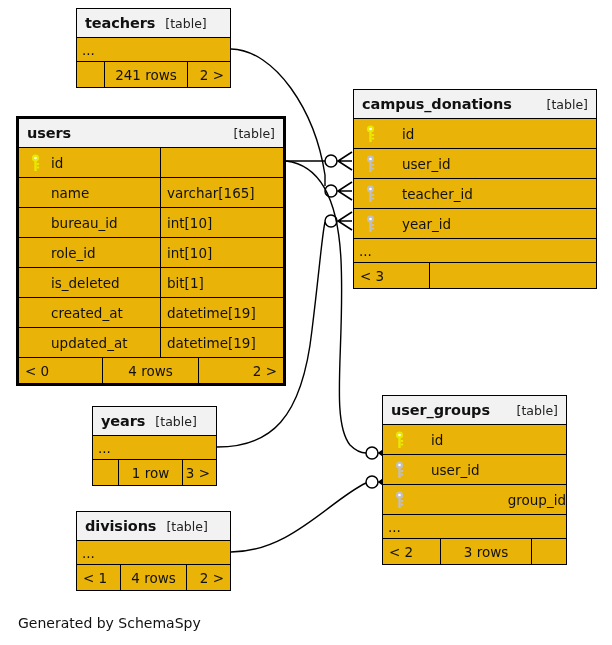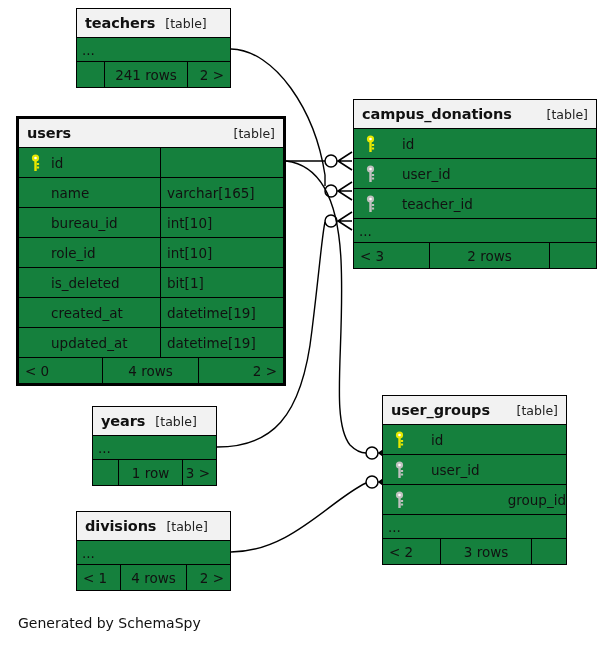--- a/index.html
+++ b/index.html
@@ -36,21 +36,21 @@
   }
   #edge-layer .opt-circle {
     fill: #ffffff;
     stroke: #000000;
     stroke-width: 1.5;
   }
 
   .table-box {
     position: absolute;
     z-index: 2;
-    background: #15803d;
+    background: #eab308;
     border: 1px solid #000000;
     box-sizing: border-box;
   }
   .table-box.focal {
     border: 3px solid #000000;
   }
 
   .tbl-row {
     display: flex;
     align-items: stretch;
@@ -148,21 +148,21 @@
     left: 18px;
     top: 615px;
     font-size: 14px;
     color: #111111;
     z-index: 2;
   }
 
   
   #tbl-teachers        { left: 76px;  top: 8px;   width: 155px; }
   #tbl-users           { left: 16px;  top: 116px; width: 270px; }
-  #tbl-campus_donations{ left: 353px; top: 99px;  width: 244px; }
+  #tbl-campus_donations{ left: 353px; top: 89px;  width: 244px; }
   #tbl-years           { left: 92px;  top: 406px; width: 125px; }
   #tbl-user_groups     { left: 382px; top: 395px; width: 185px; }
   #tbl-divisions       { left: 76px;  top: 511px; width: 155px; }
 </style>
 </head>
 <body>
 
 <svg id="edge-layer" viewBox="0 0 612 645" width="612" height="645">
 
   <g>
@@ -335,26 +335,39 @@
             <circle cx="5.5" cy="4" r="1.3" fill="#ffffff"></circle>
             <rect x="4.3" y="6" width="2.4" height="11" fill="#c0c0c0"></rect>
             <rect x="6.7" y="9" width="2.4" height="2" fill="#c0c0c0"></rect>
             <rect x="6.7" y="12.5" width="2.4" height="2" fill="#c0c0c0"></rect>
           </svg>
       </span>
       <span class="lbl" style="padding-left:22px;">teacher_id</span>
     </div>
   </div>
 
+  <div class="tbl-row">
+    <div class="col-cell col-name nobord" style="width:100%;">
+      <span class="keyslot">
+        <svg width="11" height="18" viewBox="0 0 11 18">
+            <circle cx="5.5" cy="4" r="3.6" fill="#c0c0c0"></circle>
+            <circle cx="5.5" cy="4" r="1.3" fill="#ffffff"></circle>
+            <rect x="4.3" y="6" width="2.4" height="11" fill="#c0c0c0"></rect>
+            <rect x="6.7" y="9" width="2.4" height="2" fill="#c0c0c0"></rect>
+            <rect x="6.7" y="12.5" width="2.4" height="2" fill="#c0c0c0"></rect>
+          </svg>
+      </span>
+      <span class="lbl" style="padding-left:22px;">year_id</span>
+    </div>
+  </div>
 
   <div class="ellipsis-row">...</div>
 
   <div class="foot">
     <div class="foot-cell l" style="width:76px;">&lt; 3</div>
-    <div class="foot-cell c" style="flex:1;">2 rows</div>
     <div class="foot-cell r last" style="width:46px;"></div>
   </div>
 </div>
 
 <div class="table-box" id="tbl-years">
   <div class="tbl-row">
     <div class="hdr" style="width:100%;">
       <span class="hdr-name">years</span>
       <span class="hdr-tag">[table]</span>
     </div>

